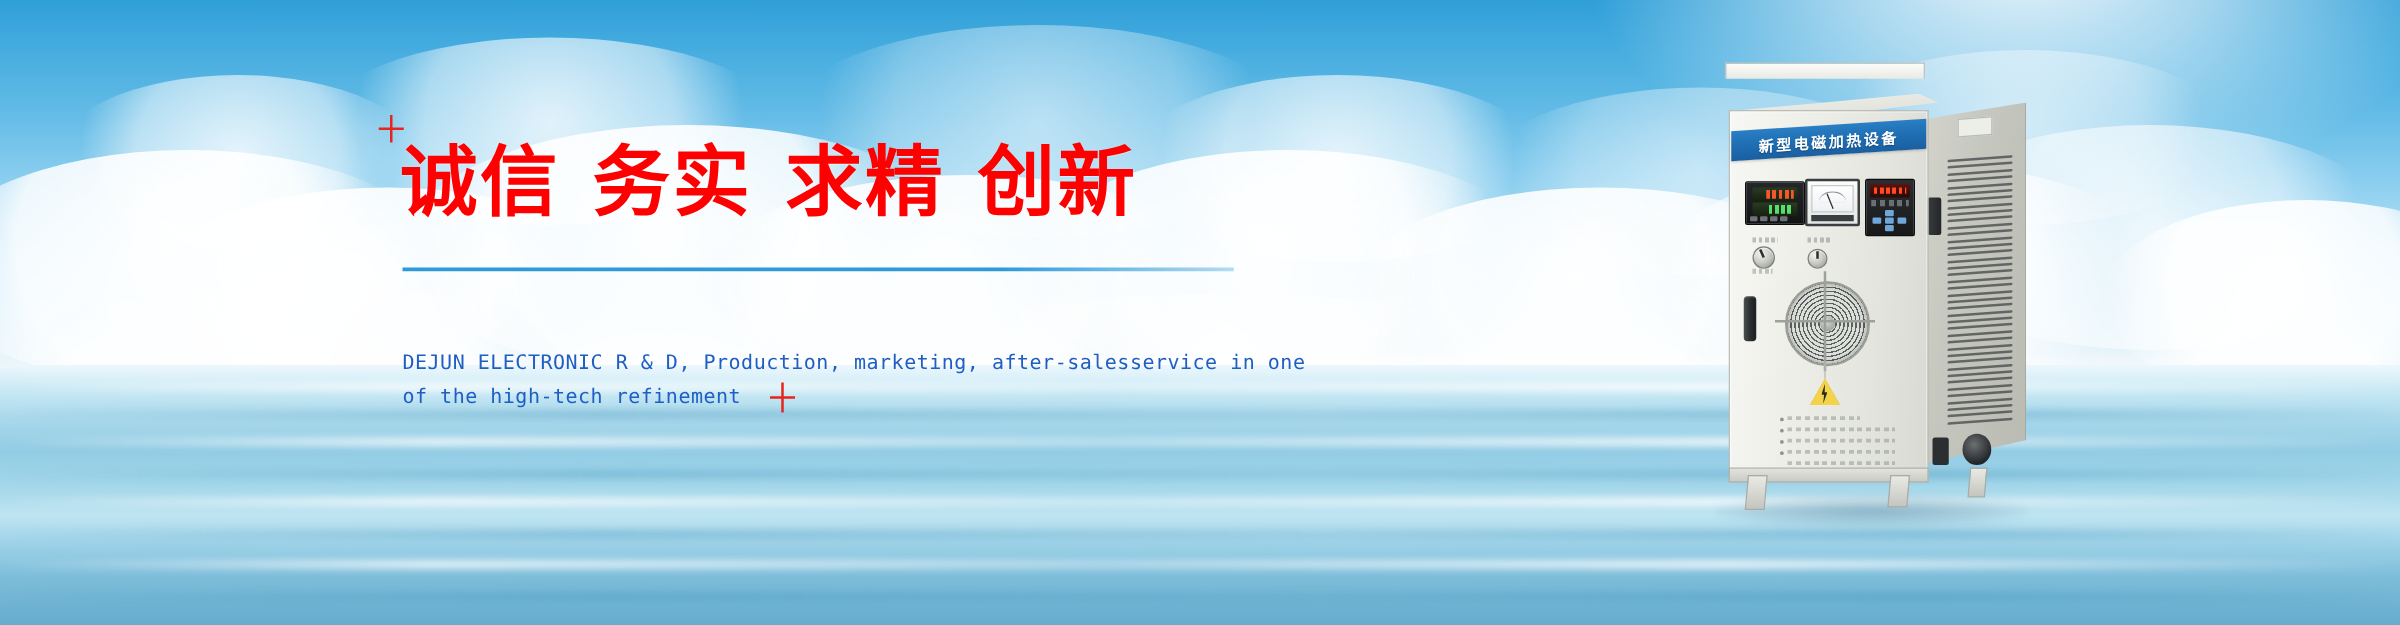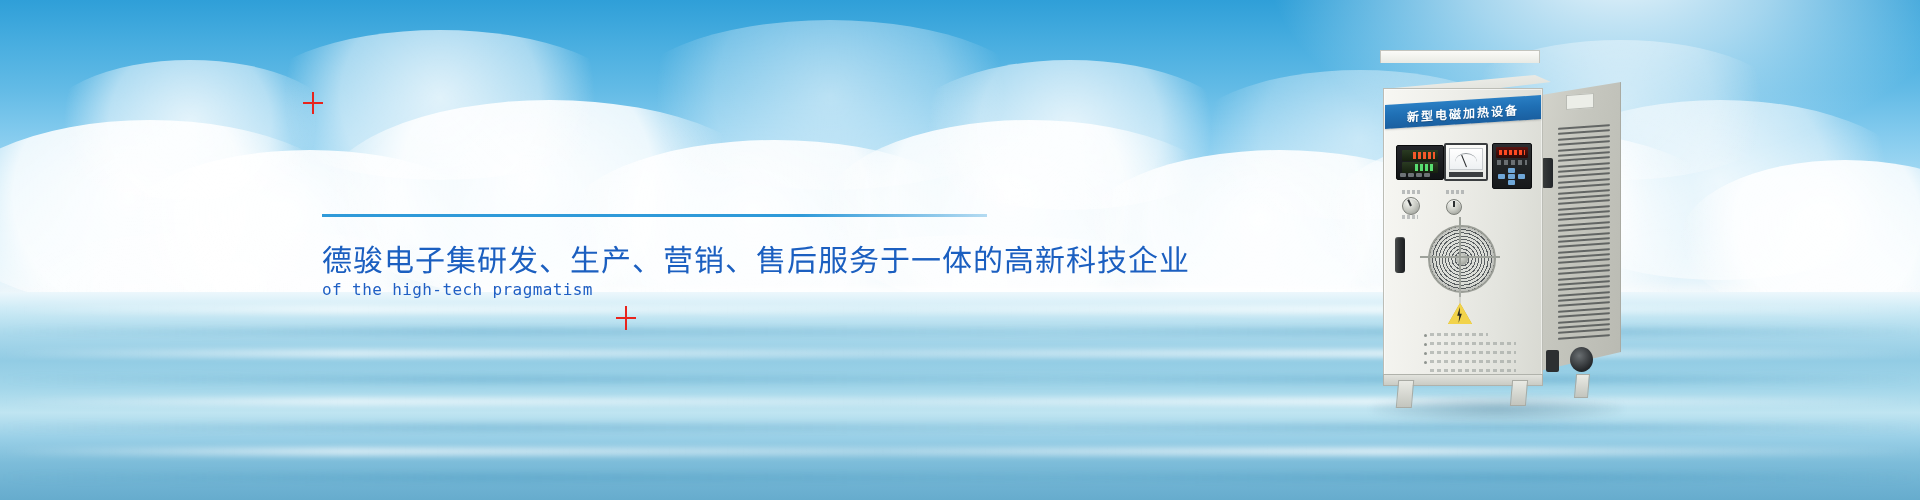--- a/index.html
+++ b/index.html
@@ -395,28 +395,31 @@
     <div class="streak d" style="top:132px;"></div>
     <div class="streak" style="top:156px;"></div>
     <div class="streak d" style="top:182px;"></div>
   </div>
 
   <div class="copy">
 
     <span class="plus p1"></span>
     <span class="plus p2"></span>
 
+    <div class="headline">
+      <span>诚信</span><span class="sp"></span><span>务实</span><span class="sp"></span><span>求精</span><span class="sp"></span><span>创新</span>
+    </div>
 
 
     <div class="rule"></div>
 
-    <div class="cn-desc">德骏电子集研发、生产、营销、售后服务于一体的高新科技企业</div>
 
     <div class="en-desc">
-      <div>of the high-tech pragmatism</div>
+      <div>DEJUN ELECTRONIC R &amp; D, Production, marketing, after-salesservice in one</div>
+      <div>of the high-tech refinement</div>
     </div>
 
   </div>
 
   <div class="machine">
 
     <div class="mach-shadow"></div>
 
     <div class="side"></div>
     <div class="side-top"></div>

